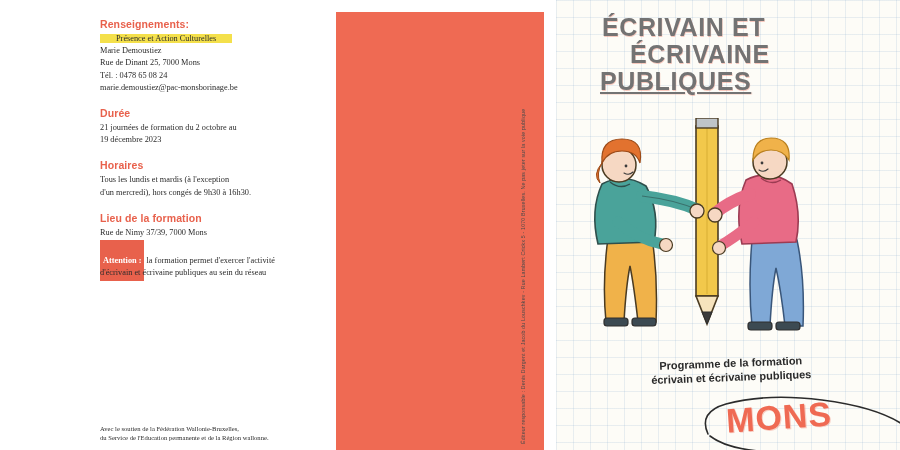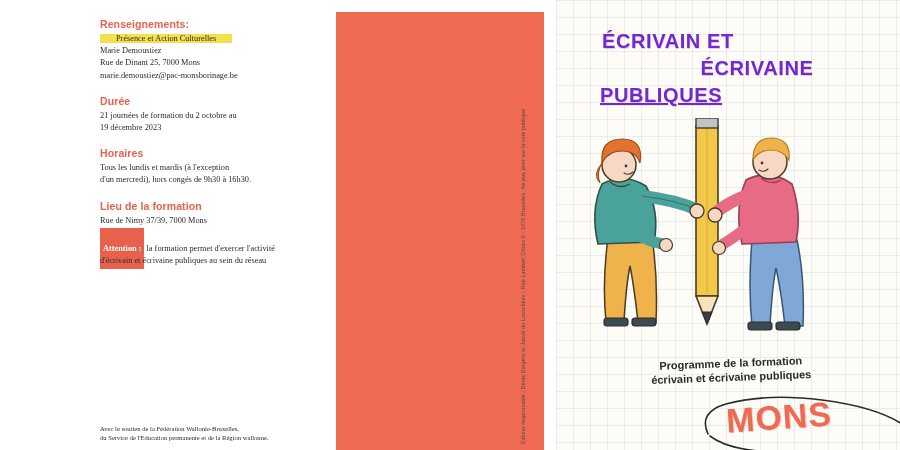--- a/index.html
+++ b/index.html
@@ -113,32 +113,32 @@
   
   .grid-bg {
     position: absolute;
     inset: 0;
     background-image:
       repeating-linear-gradient(to right, rgba(120,160,200,0.16) 0 1px, transparent 1px 17px),
       repeating-linear-gradient(to bottom, rgba(120,160,200,0.16) 0 1px, transparent 1px 17px);
   }
   .cover-title {
     position: absolute;
-    left: 28px; top: 28px;
+    left: 28px; top: 14px;
     width: 300px;
-    color: #6d28d9;
-    font-family: "Liberation Sans", sans-serif;
-    font-weight: bold;
-    font-size: 20px;
+    color: #737373;
+    font-family: "Liberation Sans", sans-serif;
+    font-weight: bold;
+    font-size: 25px;
     line-height: 27px;
     letter-spacing: 0.6px;
     text-shadow: 0.5px 0.5px 0 rgba(239,106,83,0.35);
   }
   .ct-l1 { display:block; margin-left: 18px; }
-  .ct-l2 { display:block; margin-left: 46px; text-align: center; }
+  .ct-l2 { display:block; margin-left: 46px; }
   .ct-l3 { display:block; margin-left: 16px; text-decoration: underline; }
 
   
   .illus {
     position: absolute;
     left: 0; top: 118px;
     width: 344px; height: 235px;
   }
 
   .prog-text {
@@ -176,20 +176,21 @@
 <div class="page">
 
   <div class="left-panel">
     <div class="left-inner">
 
       <div class="sec-block">
         <div class="sec-title">Renseignements:</div>
         <p class="line"><span class="hl">Présence et Action Culturelles</span></p>
         <p class="line">Marie Demoustiez</p>
         <p class="line">Rue de Dinant 25, 7000 Mons</p>
+        <p class="line">Tél. : 0478 65 08 24</p>
         <p class="line">marie.demoustiez@pac-monsborinage.be</p>
       </div>
 
       <div class="sec-block">
         <div class="sec-title">Durée</div>
         <p class="line">21 journées de formation du 2 octobre au</p>
         <p class="line">19 décembre 2023</p>
       </div>
 
       <div class="sec-block">

